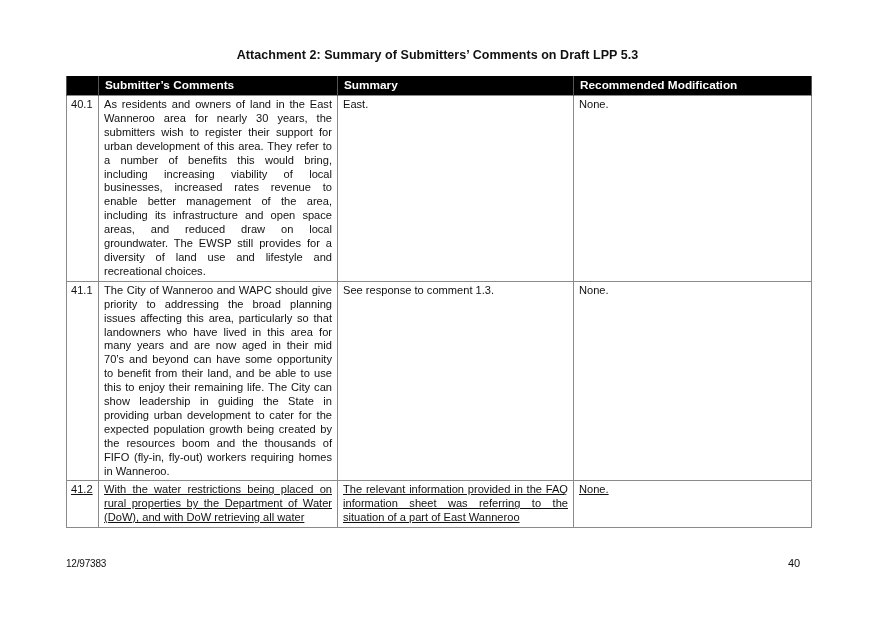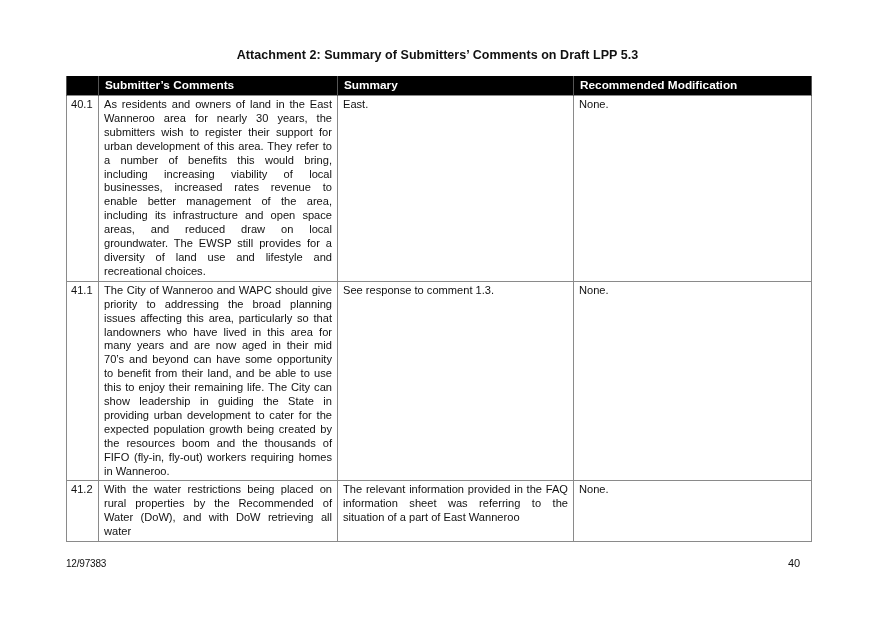--- a/index.html
+++ b/index.html
@@ -81,20 +81,21 @@
     .footer-right {
       position: absolute;
       left: 788px;
       top: 557px;
       font-size: 11px;
       width: 24px;
       text-align: left;
     }
     .cut-row td {
       border-bottom: 1px solid #8a8a8a;
+      text-decoration: underline;
     }
   </style>
 </head>
 <body>
 
 <div class="doc-title">Attachment 2: Summary of Submitters’ Comments on Draft LPP 5.3</div>
 
 <table class="summary">
   <colgroup>
     <col class="c-num">
@@ -118,21 +119,21 @@
       <td>None.</td>
     </tr>
     <tr>
       <td class="num">41.1</td>
       <td class="justify">The City of Wanneroo and WAPC should give priority to addressing the broad planning issues affecting this area, particularly so that landowners who have lived in this area for many years and are now aged in their mid 70’s and beyond can have some opportunity to benefit from their land, and be able to use this to enjoy their remaining life.   The City can show leadership in guiding the State in providing urban development to cater for the expected population growth being created by the resources boom and the thousands of FIFO (fly-in, fly-out) workers requiring homes in Wanneroo.</td>
       <td>See response to comment 1.3.</td>
       <td>None.</td>
     </tr>
     <tr class="cut-row">
       <td class="num">41.2</td>
-      <td class="justify">With the water restrictions being placed on rural properties by the Recommended of Water (DoW), and with DoW retrieving all water</td>
+      <td class="justify">With the water restrictions being placed on rural properties by the Department of Water (DoW), and with DoW retrieving all water</td>
       <td class="justify">The relevant information provided in the FAQ information sheet was referring to the situation of a part of East Wanneroo</td>
       <td>None.</td>
     </tr>
   </tbody>
 </table>
 
 <div class="footer-left">12/97383</div>
 <div class="footer-right">40</div>
 
 </body></html>

